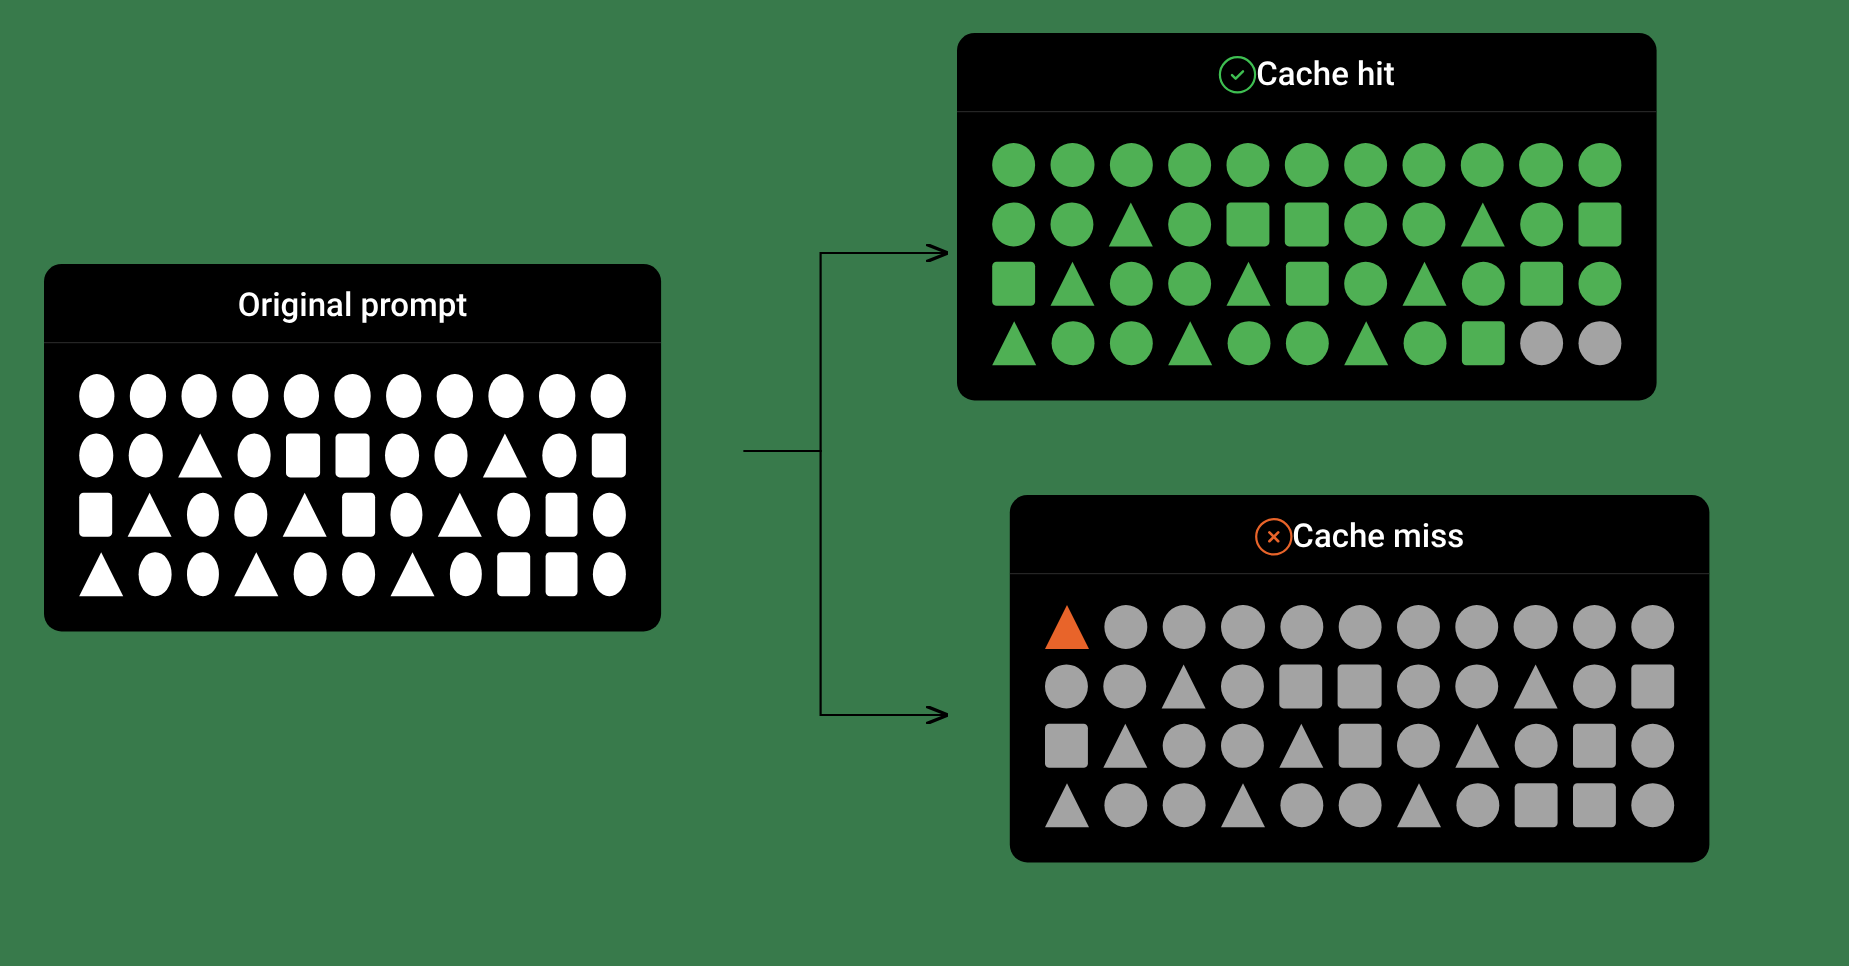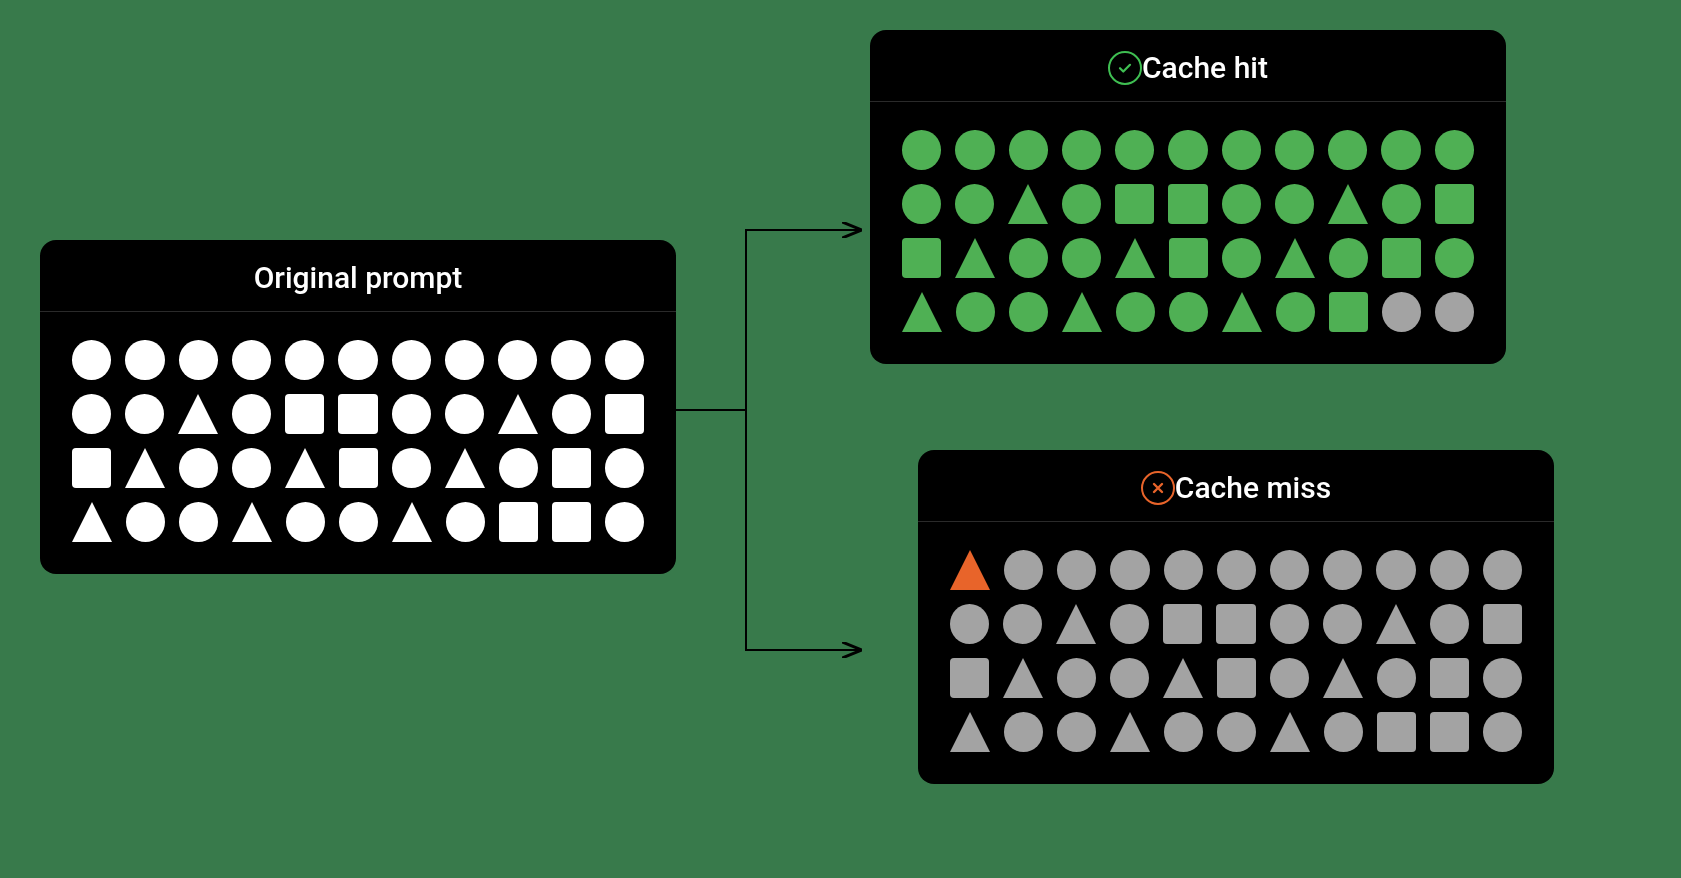--- a/index.html
+++ b/index.html
@@ -52,21 +52,21 @@
   }
   .white { background: #fff; }
   .white.triangle { border-bottom-color: #fff; }
   .green { background: #4fb054; }
   .green.triangle { border-bottom-color: #4fb054; }
   .gray { background: #a3a3a3; }
   .gray.triangle { border-bottom-color: #a3a3a3; }
   .orange { background: #e8642a; }
   .orange.triangle { border-bottom-color: #e8642a; }
 
-  #panel-original { left: 40px;  top: 240px; width: 636px; }
+  #panel-original { left: 40px;  top: 240px; width: 561px; }
   #panel-hit      { left: 870px; top: 30px;  width: 636px; }
   #panel-miss     { left: 918px; top: 450px; width: 636px; }
 
   .icon-circle {
     width: 34px; height: 34px;
     border-radius: 50%;
     border: 2.5px solid;
     display: flex; align-items: center; justify-content: center;
     flex-shrink: 0;
   }

